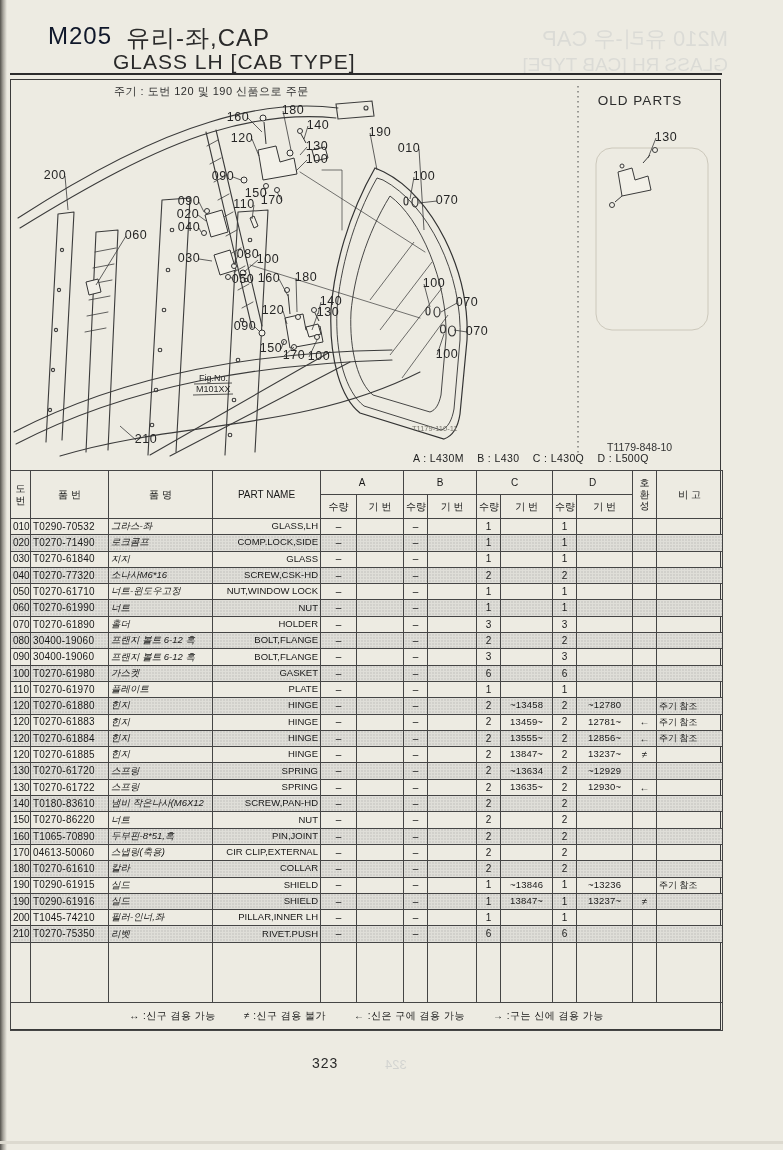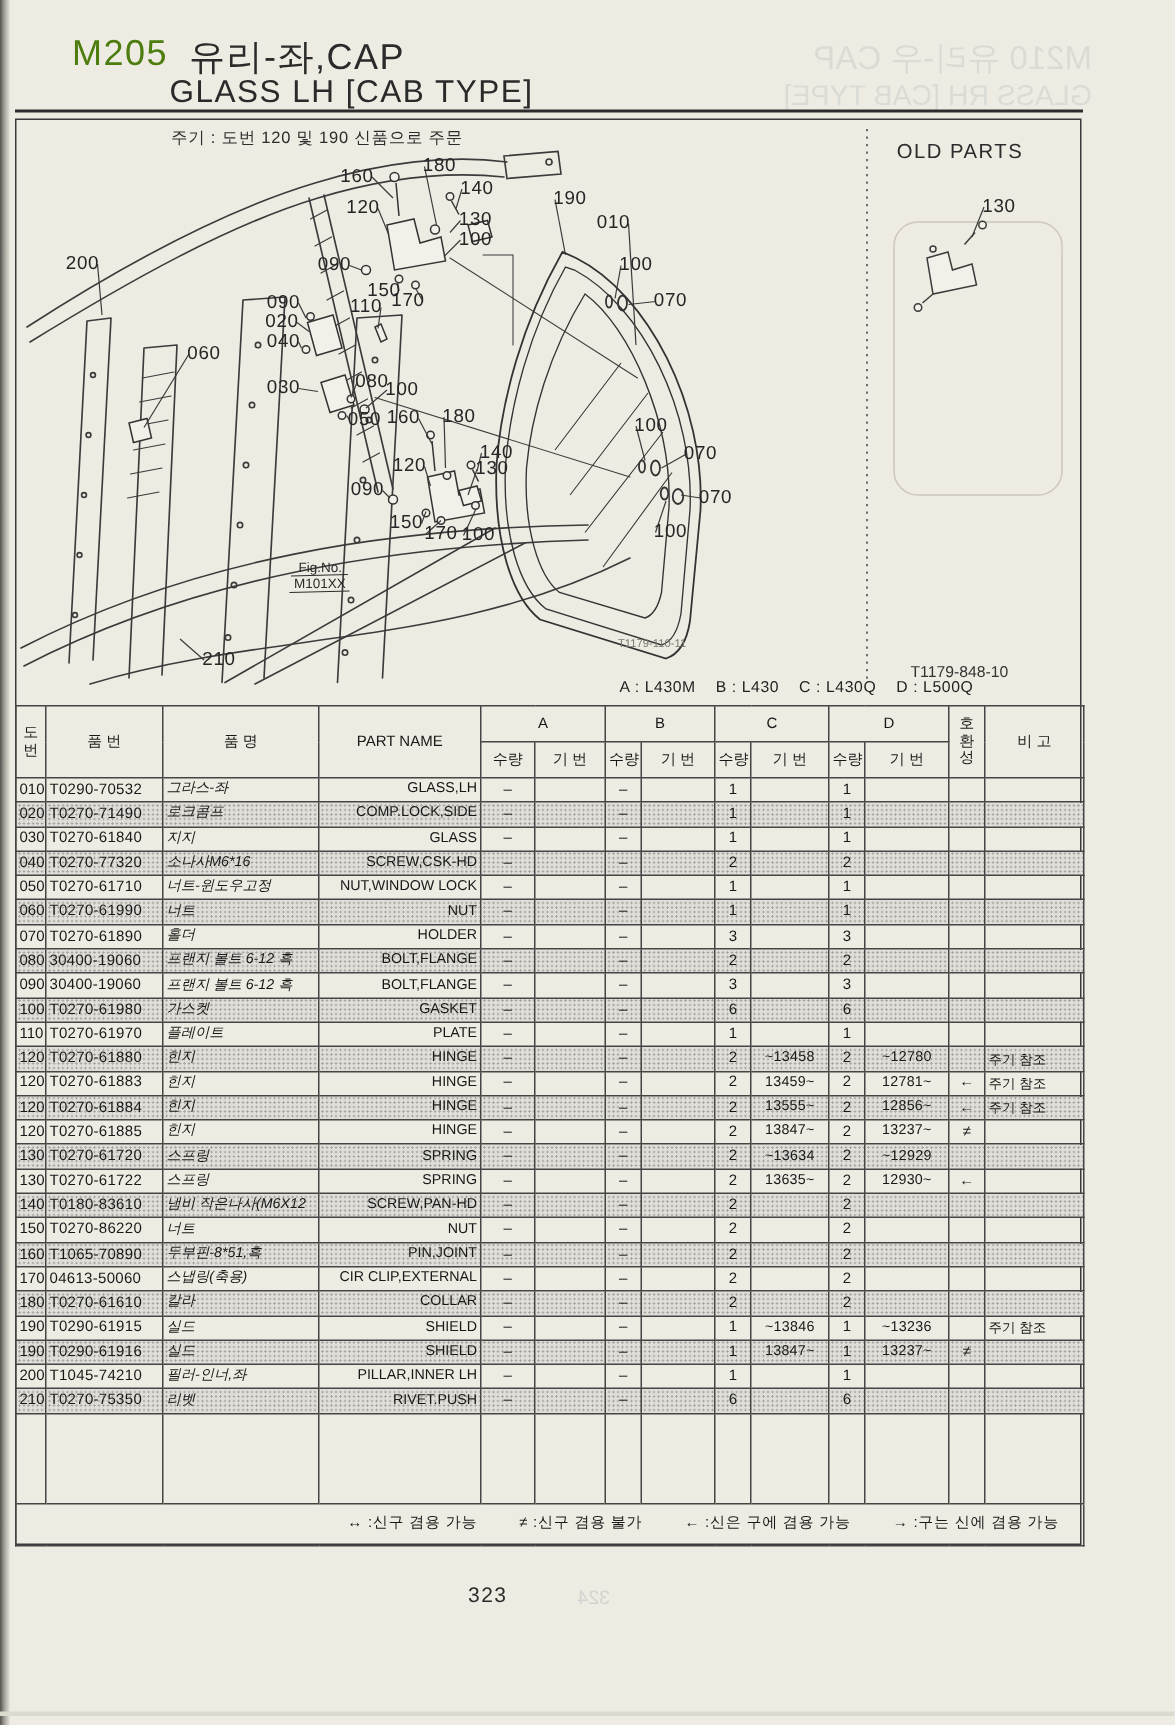--- a/index.html
+++ b/index.html
@@ -9,21 +9,21 @@
     font-family:"Liberation Sans", sans-serif;
     color:#1f1f1f;
   }
   
   .edge-left{position:absolute;left:0;top:0;width:7px;height:1150px;
     background:linear-gradient(90deg,#55534e 0px,#a5a29a 3px,rgba(237,235,226,0) 7px);}
   .edge-bottom{position:absolute;left:0;top:1141px;width:783px;height:3px;background:#dcd9cf;}
 
   
   .title-row{position:absolute;left:48px;top:22px;display:flex;gap:14px;}
-  .title-code{font-size:24px;letter-spacing:1px;color:#4d7c0f;}
+  .title-code{font-size:24px;letter-spacing:1px;color:#0f172a;}
   .title-kr{font-size:24px;letter-spacing:1px;color:#2a2a2a;}
   .title-en{position:absolute;left:113px;top:50px;font-size:21px;letter-spacing:1px;color:#2a2a2a;}
   .title-underline{position:absolute;left:10px;top:73px;width:712px;height:0;border-top:2px solid #2c2c2c;}
   .note{position:absolute;left:114px;top:84px;font-size:11px;color:#2c2c2c;letter-spacing:.5px;}
 
   
   .ghost-title{position:absolute;left:468px;top:24px;width:260px;opacity:.12;color:#5d6d85;
     transform:scaleX(-1);text-align:left;pointer-events:none;}
   .ghost-title .g1{font-size:22px;}
   .ghost-title .g2{font-size:19px;}
@@ -52,21 +52,21 @@
   td.c-kr{font-size:9.5px;font-style:italic;}
   td.c-en{font-size:9.5px;text-align:right;}
   td.c-q{text-align:center;}
   td.c-sn{text-align:center;font-size:9.5px;letter-spacing:.2px;}
   td.c-cp{text-align:center;font-size:10px;}
   td.c-rm{font-size:9px;}
   tr.shaded td{background-color:#dfdeD8;
     background-image:radial-gradient(circle,#a8a7a2 .6px,rgba(0,0,0,0) .7px);
     background-size:3px 3px;}
   tr.filler{height:60px;} tr.filler td{border-top:none;border-bottom:none;}
-  tr.legend-row{height:28px;} tr.legend-row td{border-top:1px solid #454545;text-align:right;}
+  tr.legend-row{height:28px;} tr.legend-row td{border-top:1px solid #454545;text-align:center;}
   .legend-item{margin:0 14px;font-size:10px;letter-spacing:.5px;white-space:pre;}
 
   .page-number{position:absolute;left:312px;top:1055px;font-size:14px;letter-spacing:1px;color:#2a2a2a;}
 
   
   text.callout{font-family:"Liberation Sans",sans-serif;font-size:12.5px;fill:#262626;letter-spacing:.5px;}
   text.small-code{font-family:"Liberation Sans",sans-serif;}
 </style>
 </head>
 <body>

